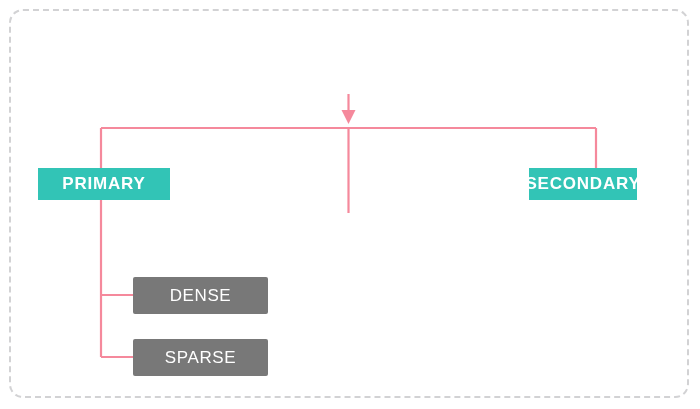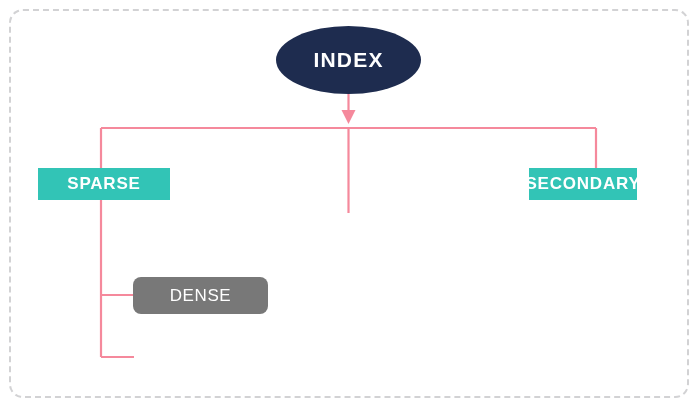--- a/index.html
+++ b/index.html
@@ -83,21 +83,21 @@
     background: #ffc107;
     font-size: 17px;
     font-weight: bold;
     letter-spacing: 0.8px;
   }
   .node-leaf {
     left: 133px;
     width: 135px;
     height: 37px;
     background: #787878;
-    border-radius: 8px;
+    border-radius: 2px;
     font-size: 17px;
     letter-spacing: 0.6px;
   }
   .node-dense { top: 277px; }
   .node-sparse { top: 339px; }
 </style>
 </head>
 <body>
 
 <div id="stage">
@@ -117,31 +117,31 @@
 
       <line x1="596" y1="128" x2="596" y2="169"></line>
 
       <line x1="101" y1="199" x2="101" y2="357"></line>
       <line x1="101" y1="295" x2="134" y2="295"></line>
       <line x1="101" y1="357" x2="134" y2="357"></line>
     </g>
     <polygon points="341.5,110 355.5,110 348.5,124" fill="#f5899c"></polygon>
   </svg>
 
-  <div class="node node-root">
-    <span>INDEX</span>
-  </div>
 
   <div class="node node-branch node-primary">
-    <span>SPARSE</span>
+    <span>PRIMARY</span>
   </div>
 
   <div class="node node-branch node-secondary">
     <span>SECONDARY</span>
   </div>
 
 
   <div class="node node-leaf node-dense">
     <span>DENSE</span>
   </div>
 
+  <div class="node node-leaf node-sparse">
+    <span>SPARSE</span>
+  </div>
 
 </div>
 
 </body></html>

